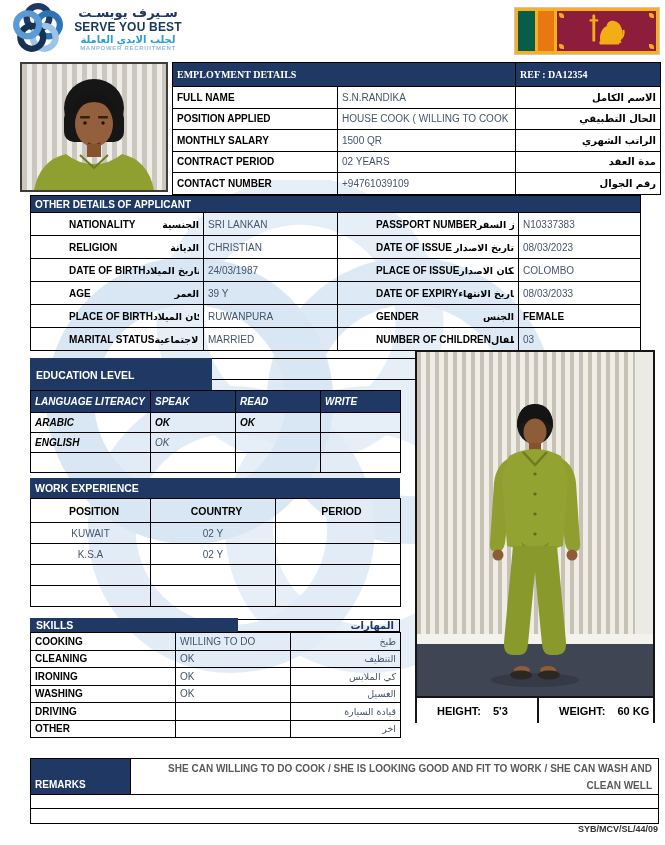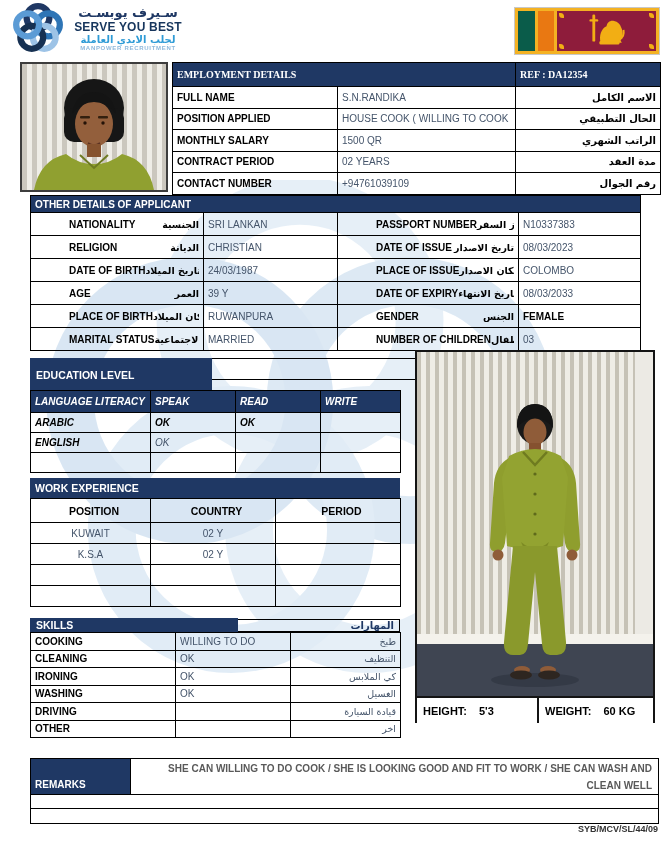--- a/index.html
+++ b/index.html
@@ -22,21 +22,21 @@
   .fs-green{flex:1;background:var(--flag_green,#0A5C4A);}
   .fs-orange{flex:1;background:var(--flag_orange,#E97812);}
   .flag-lion{flex:1;background:var(--flag_maroon,#8E1C3B);position:relative;}
   .bo{position:absolute;width:5px;height:5px;background:#F2AE14;border-radius:0 70% 0 70%;}
   
   .portrait{left:20px;top:62px;width:148px;height:130px;border:2px solid #3d3d3d;box-sizing:border-box;
             background:repeating-linear-gradient(90deg,#cbc7be 0 5px,#efede7 5px 10px);overflow:hidden;}
   .photo-box{left:415px;top:350px;width:240px;height:373px;border:2px solid #141414;box-sizing:border-box;background:#fff;}
   .photo-area{height:344px;position:relative;background:repeating-linear-gradient(90deg,#c6c2b6 0 4px,#efede6 4px 9px);overflow:hidden;}
   .hw-row{height:25px;display:flex;border-top:2px solid #141414;font-weight:bold;font-size:11px;color:#000;align-items:stretch;background:#fff;}
-  .hw-cell{display:flex;align-items:center;padding-left:6px;gap:12px;box-sizing:border-box;}
+  .hw-cell{display:flex;align-items:center;padding-left:20px;gap:12px;box-sizing:border-box;}
   .hw-cell:first-child{width:122px;border-right:2px solid #141414;}
   .hw-cell:last-child{flex:1;}
   
   table.doc{border-collapse:collapse;table-layout:fixed;position:absolute;z-index:1;}
   table.doc td{border:1px solid #000;font-size:10px;padding:0 4px;overflow:hidden;white-space:nowrap;box-sizing:border-box;}
   .hdr{background:var(--navy,#1F3864);color:#fff;font-weight:bold;font-size:10.5px;}
   .lbl{font-weight:bold;color:#000;}
   .val{color:var(--value_text,#44546A);}
   .arb{font-family:"DejaVu Sans",sans-serif;font-weight:bold;text-align:right;color:#000;}
   .emp{left:172px;top:62px;width:488px;}

